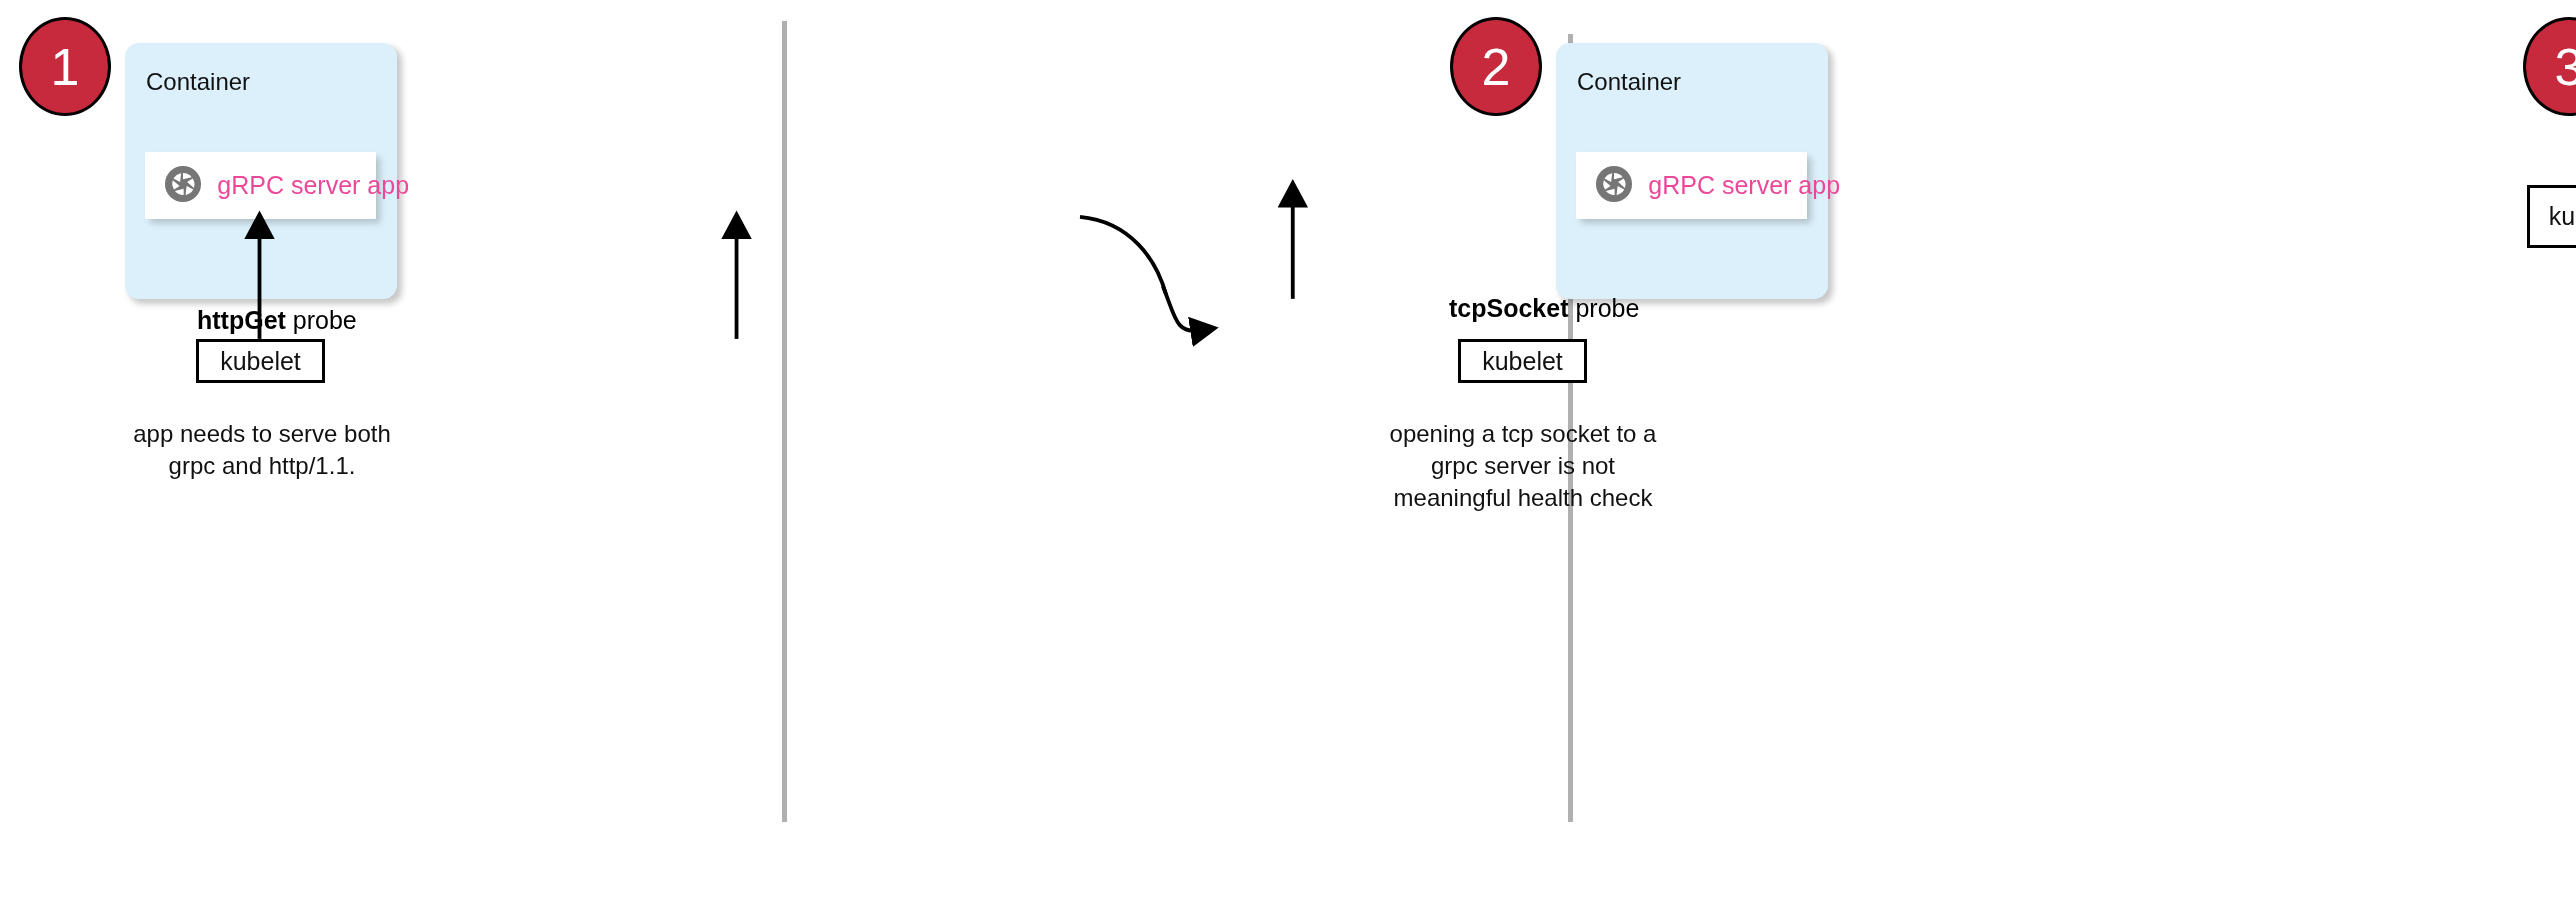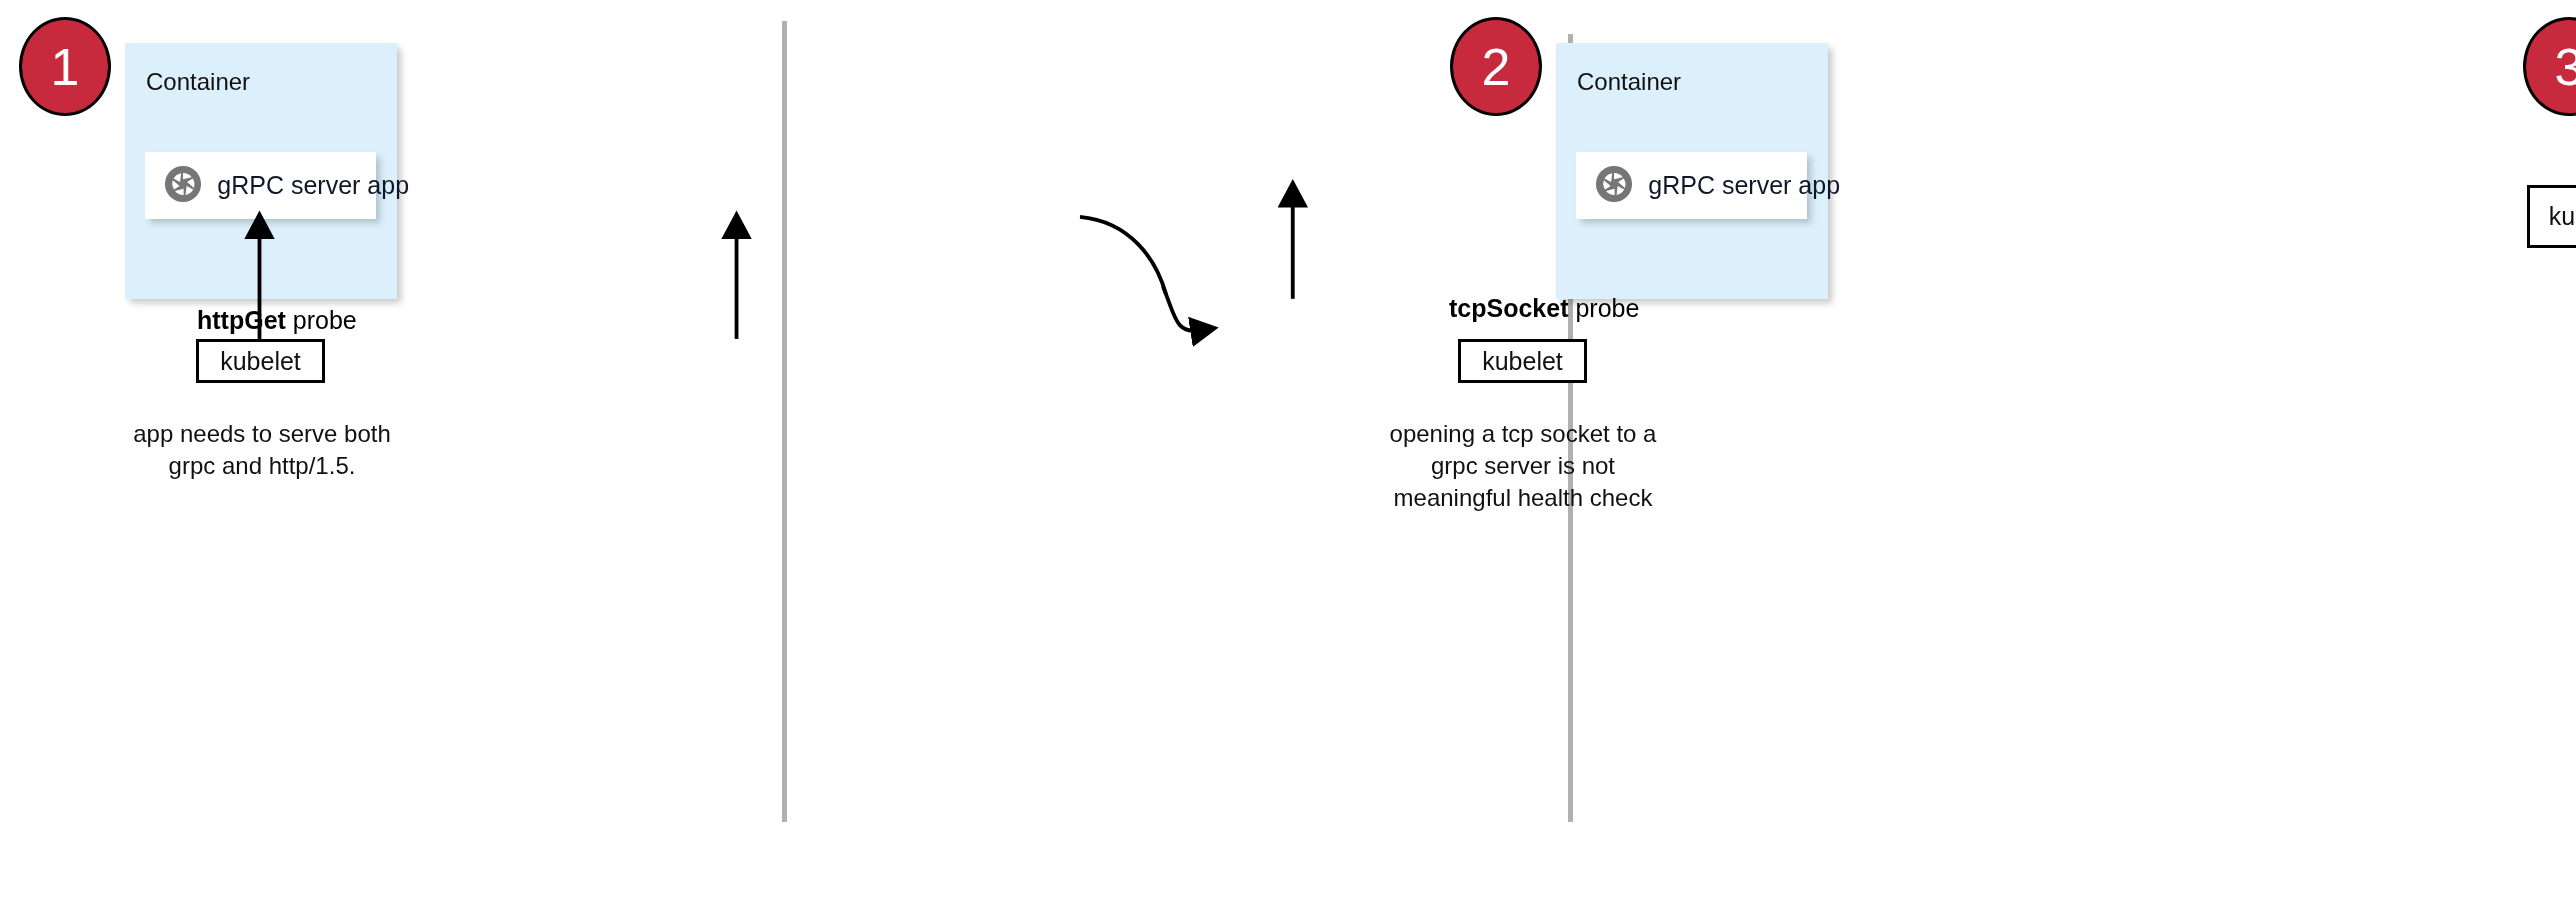--- a/index.html
+++ b/index.html
@@ -57,20 +57,21 @@
     font-weight: 400;
     line-height: 1;
     letter-spacing: 0px;
   }
 
   
   .container-box {
     position: absolute;
     background: #dcf0fb;
     box-shadow: 4.8px 4.8px 6.7px rgba(0,0,0,0.22);
+    border-radius: 14px;
   }
   .container-label {
     position: absolute;
     left: 21px;
     top: 25px;
     font-size: 24px;
     color: #111111;
     white-space: nowrap;
   }
 
@@ -80,21 +81,21 @@
     background: #ffffff;
     box-shadow: 4.8px 4.8px 6.7px rgba(0,0,0,0.2);
     display: flex;
     align-items: center;
     padding-left: 19px;
     box-sizing: border-box;
     gap: 15.3px;
   }
   .app-card-label {
     font-size: 25px;
-    color: #0f172a;
+    color: #ec4899;
     white-space: nowrap;
   }
   .grpc-logo { flex: 0 0 auto; display:block; }
 
   
   .kubelet-box {
     position: absolute;
     background: #ffffff;
     border: 3.8px solid #000000;
     box-sizing: border-box;
@@ -165,21 +166,21 @@
     </div>
 
     <div class="probe-label" style="left:197px; top:262px;margin-top:44px;">
       <b>httpGet</b><span> probe</span>
     </div>
 
     <div class="kubelet-box" style="left:196px; top:339px; width:129px; height:44px;">
       <span>kubelet</span>
     </div>
 
-    <div class="caption" style="left:114px; top:418px; width:296px;">app needs to serve both grpc and http/1.5.</div>
+    <div class="caption" style="left:114px; top:418px; width:296px;">app needs to serve both grpc and http/1.1.</div>
   </section>
 
   <section id="panel-2" class="panel">
 
     <div class="step-badge" style="left:665px; top:17px;">2</div>
 
     <div class="container-box" style="left:771px; top:43px; width:272px; height:256px;">
       <div class="container-label">Container</div>
     </div>
 

